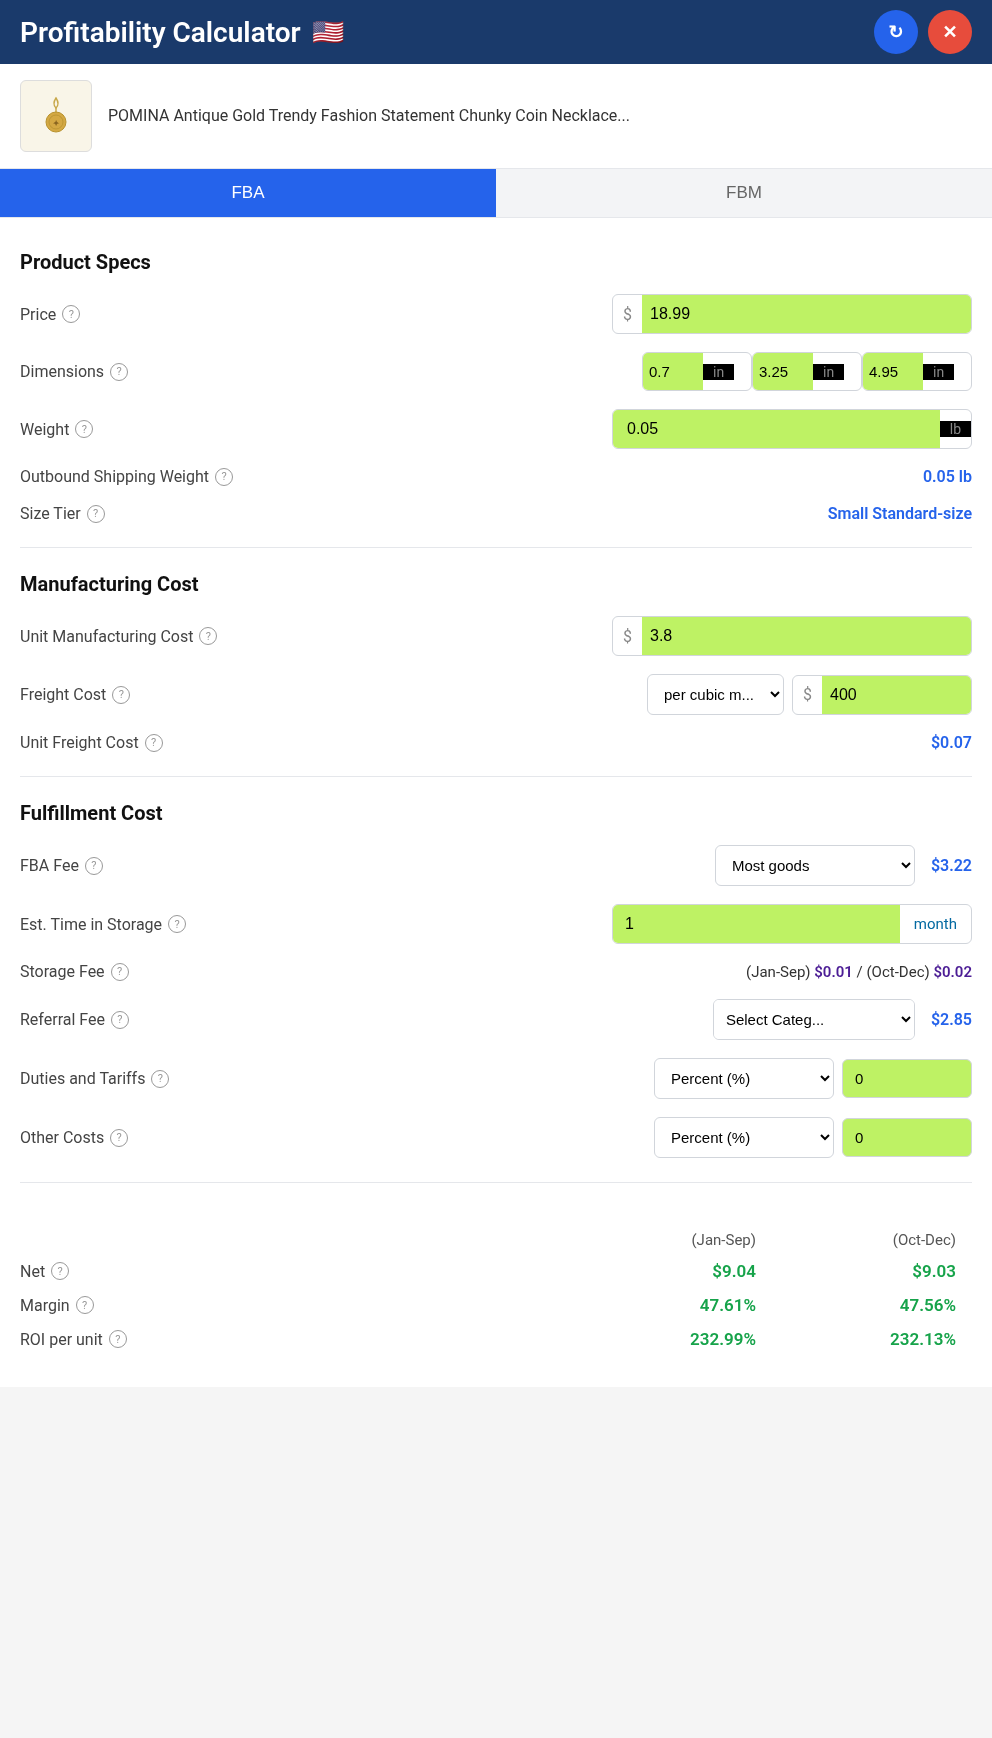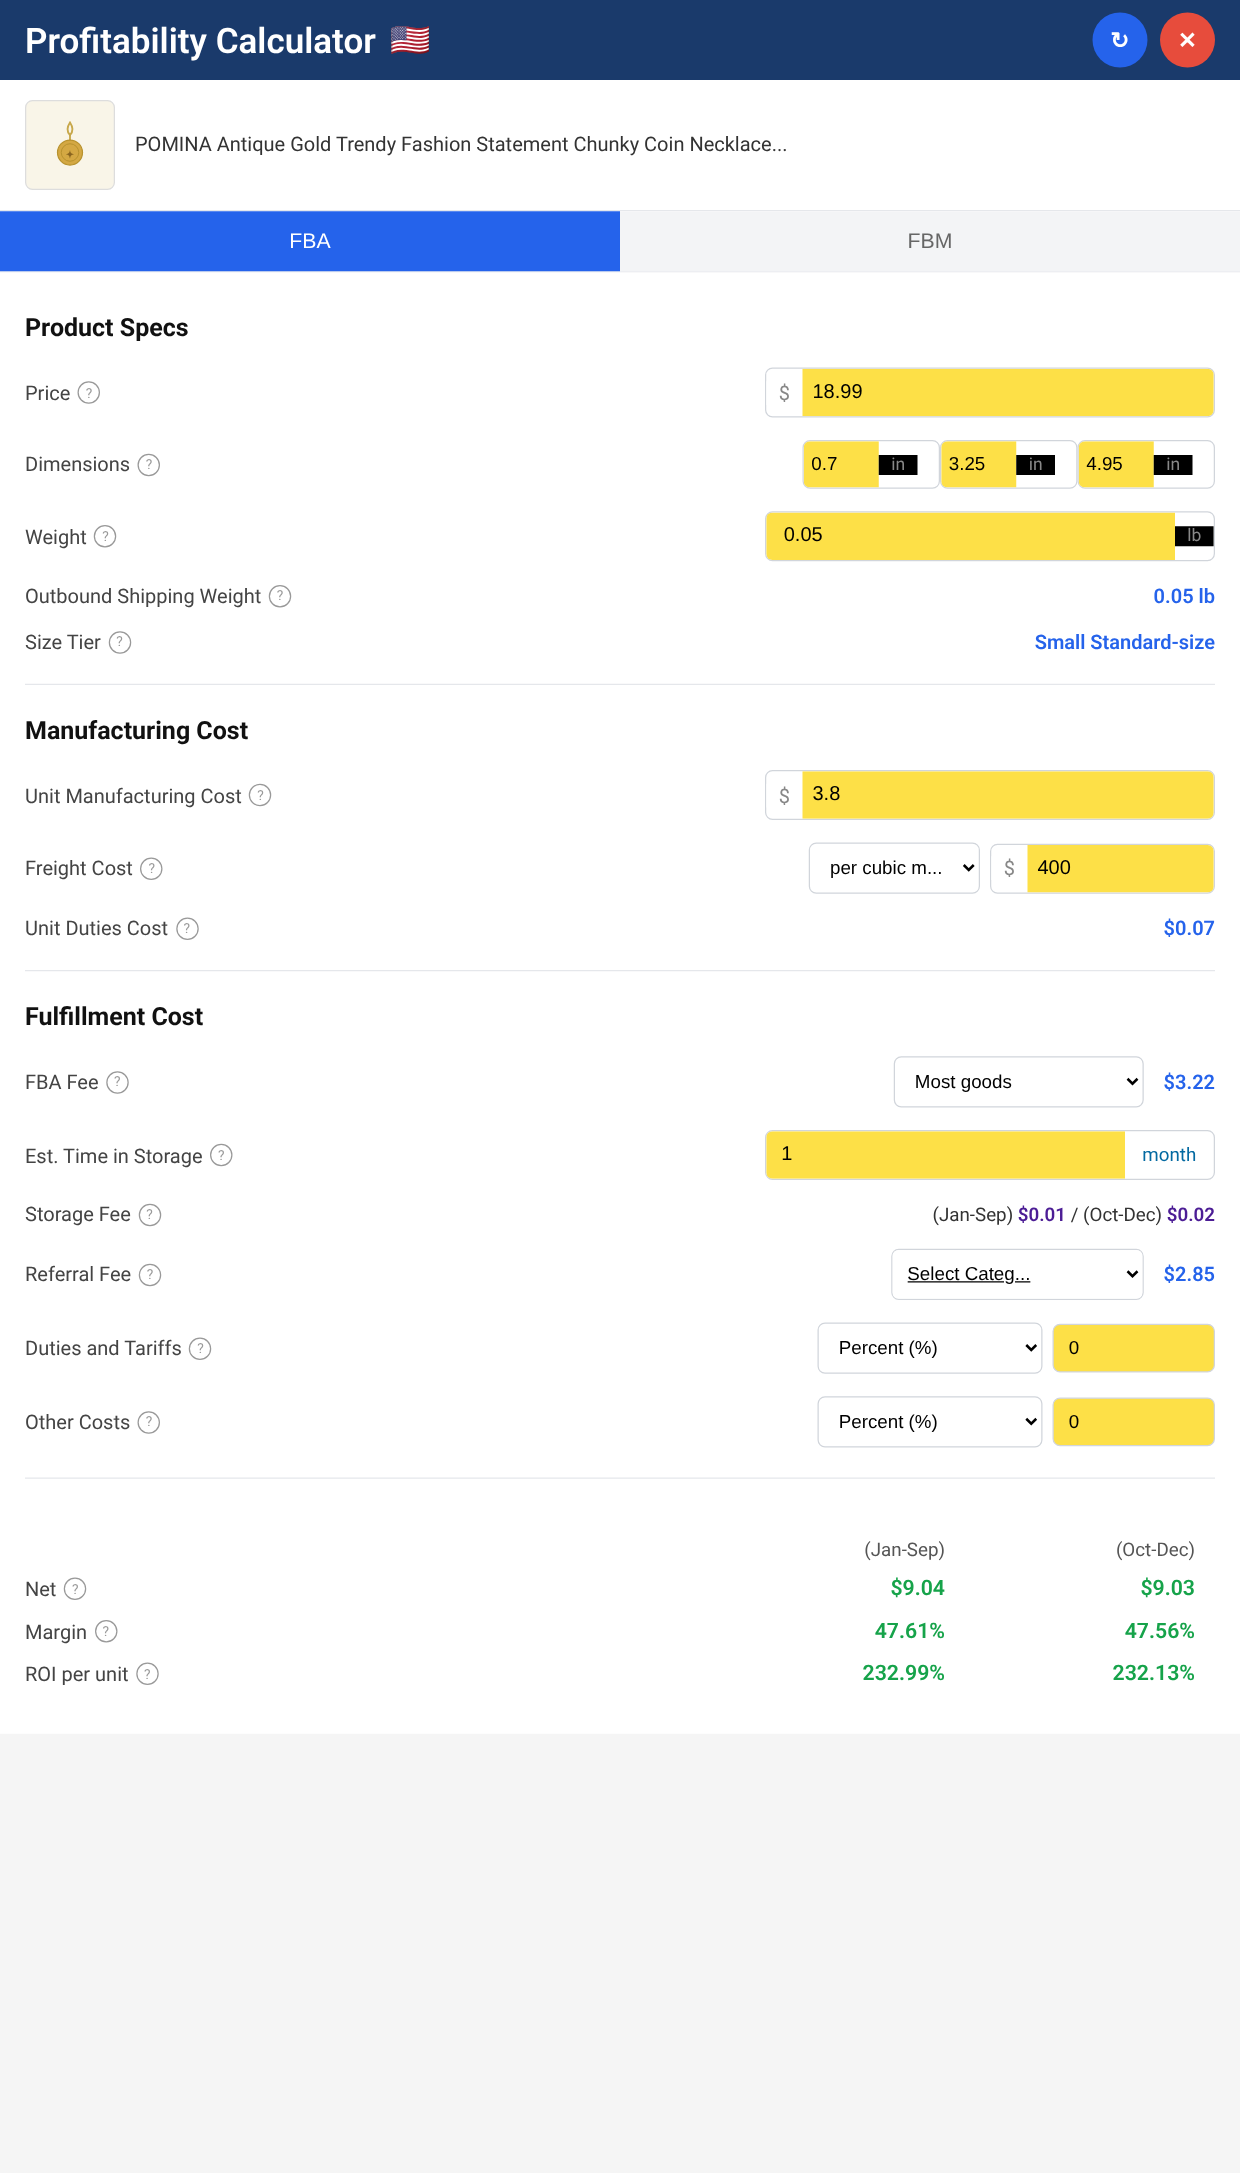--- a/index.html
+++ b/index.html
@@ -183,21 +183,21 @@
       padding: 0 10px;
       color: #888;
       font-size: 14px;
       background: #000000;
     }
     input[type="text"], input[type="number"] {
       border: none;
       outline: none;
       font-size: 16px;
       padding: 10px 8px;
-      background: #fde047;
+      background: #bef264;
       width: 100%;
     }
 
     .price-input-wrapper {
       width: 360px;
     }
 
     
     .dimensions-group {
       display: flex;
@@ -340,21 +340,20 @@
       align-items: center;
       justify-content: space-between;
     }
     .referral-select-wrapper {
       display: flex;
       align-items: center;
       border: 1.5px solid #d1d5db;
       border-radius: 6px;
       overflow: hidden;
       background: white;
-      text-decoration: underline;
     }
     .referral-select-wrapper select {
       border: none;
       border-radius: 0;
       width: 200px;
       padding: 10px 8px;
     }
   </style>
 </head>
 <body>
@@ -482,21 +481,21 @@
       </select>
       <div class="input-wrapper" style="width:180px;">
         <span class="input-prefix">$</span>
         <input type="text" value="400" style="">
       </div>
     </div>
   </div>
 
   <div class="field-row">
     <div class="field-label">
-      <span>Unit Duties Cost</span>
+      <span>Unit Freight Cost</span>
       <span class="help-icon">?</span>
     </div>
     <div class="field-value">$0.07</div>
   </div>
 
   <hr class="divider">
 
   <div class="section-title">Fulfillment Cost</div>
 
   <div class="field-row">

